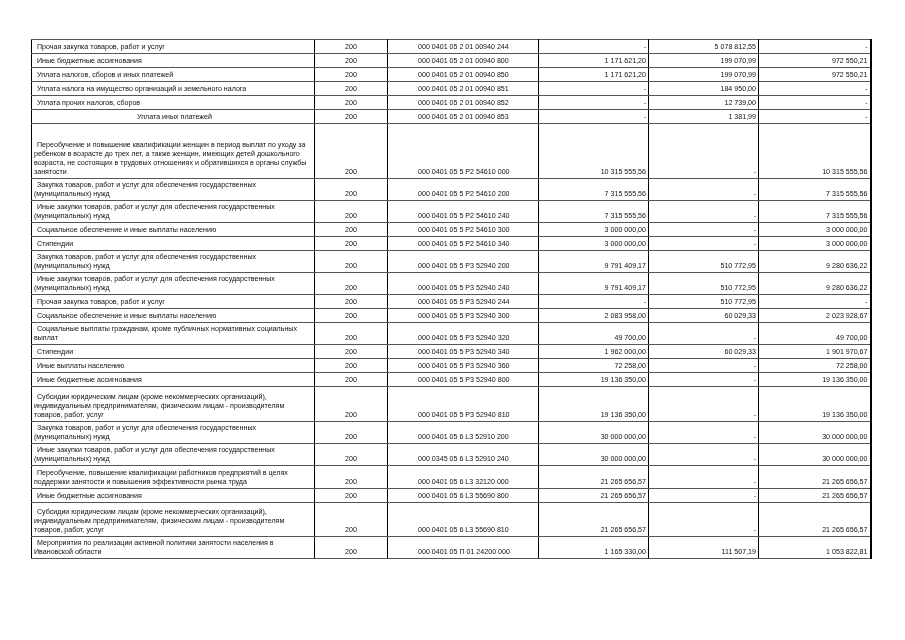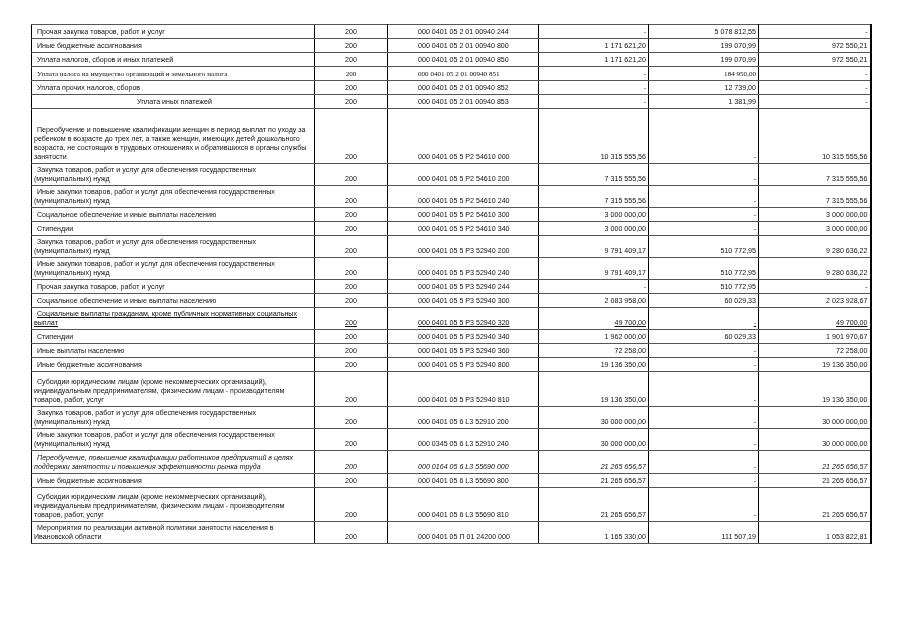--- a/index.html
+++ b/index.html
@@ -1,18 +1,18 @@
 <!DOCTYPE html>
 <html><head>
 <meta charset="utf-8">
 <style>
   html, body { margin: 0; padding: 0; background: #ffffff; }
   body { width: 905px; height: 640px; position: relative; overflow: hidden;
          font-family: "Liberation Sans", sans-serif; color: #111; }
-  #sheet { position: absolute; left: 31px; top: 24px; }
+  #sheet { position: absolute; left: 31px; top: 39px; }
   table { border-collapse: collapse; table-layout: fixed; font-size: 7.1px; line-height: 8.9px; }
   td { padding: 0 2px 1px 2px; vertical-align: bottom; overflow: hidden; white-space: nowrap;
        border-top: 1px solid #555; border-bottom: 1px solid #555; }
   td.name { white-space: normal; text-align: left; border-left: 1.5px solid #000; padding-left: 2px; }
   td.kbk { text-align: center; border-left: 1.5px solid #000; border-right: 1px solid #000; }
   td.code { text-align: left; padding-left: 30px; border-right: 1.5px solid #000; }
   td.num { text-align: right; border-right: 1px solid #000; }
   td.num.last { border-right: 2px solid #000; }
   col.c1 { width: 283px; }
   col.c2 { width: 73px; }
@@ -53,21 +53,21 @@
           <td class="num last">972 550,21</td>
         </tr>
         <tr style="height: 14px;">
           <td class="name" style="text-indent: 3px;">Уплата налогов, сборов и иных платежей</td>
           <td class="kbk">200</td>
           <td class="code">000 0401 05 2 01 00940 850</td>
           <td class="num">1 171 621,20</td>
           <td class="num">199 070,99</td>
           <td class="num last">972 550,21</td>
         </tr>
-        <tr style="height: 14px; font-family: Liberation Serif, serif;">
+        <tr style="height: 14px;">
           <td class="name" style="text-indent: 3px;">Уплата налога на имущество организаций и земельного налога</td>
           <td class="kbk">200</td>
           <td class="code">000 0401 05 2 01 00940 851</td>
           <td class="num">-</td>
           <td class="num">184 950,00</td>
           <td class="num last">-</td>
         </tr>
         <tr style="height: 14px;">
           <td class="name" style="text-indent: 3px; margin-top: 8px;">Уплата прочих налогов, сборов</td>
           <td class="kbk">200</td>
@@ -149,21 +149,21 @@
           <td class="num last">-</td>
         </tr>
         <tr class="thick" style="height: 14px;">
           <td class="name" style="text-indent: 3px;">Социальное обеспечение и иные выплаты населению</td>
           <td class="kbk">200</td>
           <td class="code">000 0401 05 5 P3 52940 300</td>
           <td class="num">2 083 958,00</td>
           <td class="num">60 029,33</td>
           <td class="num last">2 023 928,67</td>
         </tr>
-        <tr style="height: 22px; text-decoration: underline;">
+        <tr style="height: 22px;">
           <td class="name" style="text-indent: 3px;">Социальные выплаты гражданам, кроме публичных нормативных социальных выплат</td>
           <td class="kbk">200</td>
           <td class="code">000 0401 05 5 P3 52940 320</td>
           <td class="num">49 700,00</td>
           <td class="num">-</td>
           <td class="num last">49 700,00</td>
         </tr>
         <tr style="height: 14px;">
           <td class="name" style="text-indent: 3px;">Стипендии</td>
           <td class="kbk">200</td>
@@ -205,24 +205,24 @@
           <td class="num last">30 000 000,00</td>
         </tr>
         <tr style="height: 22px;">
           <td class="name" style="text-indent: 3px;">Иные закупки товаров, работ и услуг для обеспечения государственных (муниципальных) нужд</td>
           <td class="kbk">200</td>
           <td class="code">000 0345 05 6 L3 52910 240</td>
           <td class="num">30 000 000,00</td>
           <td class="num">-</td>
           <td class="num last">30 000 000,00</td>
         </tr>
-        <tr style="height: 23px; font-style: italic;">
+        <tr style="height: 23px;">
           <td class="name" style="text-indent: 3px;">Переобучение, повышение квалификации работников предприятий в целях поддержки занятости и повышения эффективности рынка труда</td>
           <td class="kbk">200</td>
-          <td class="code">000 0164 05 6 L3 55690 000</td>
+          <td class="code">000 0401 05 6 L3 32120 000</td>
           <td class="num">21 265 656,57</td>
           <td class="num">-</td>
           <td class="num last">21 265 656,57</td>
         </tr>
         <tr class="thick" style="height: 14px;">
           <td class="name" style="text-indent: 3px;">Иные бюджетные ассигнования</td>
           <td class="kbk">200</td>
           <td class="code">000 0401 05 6 L3 55690 800</td>
           <td class="num">21 265 656,57</td>
           <td class="num">-</td>

